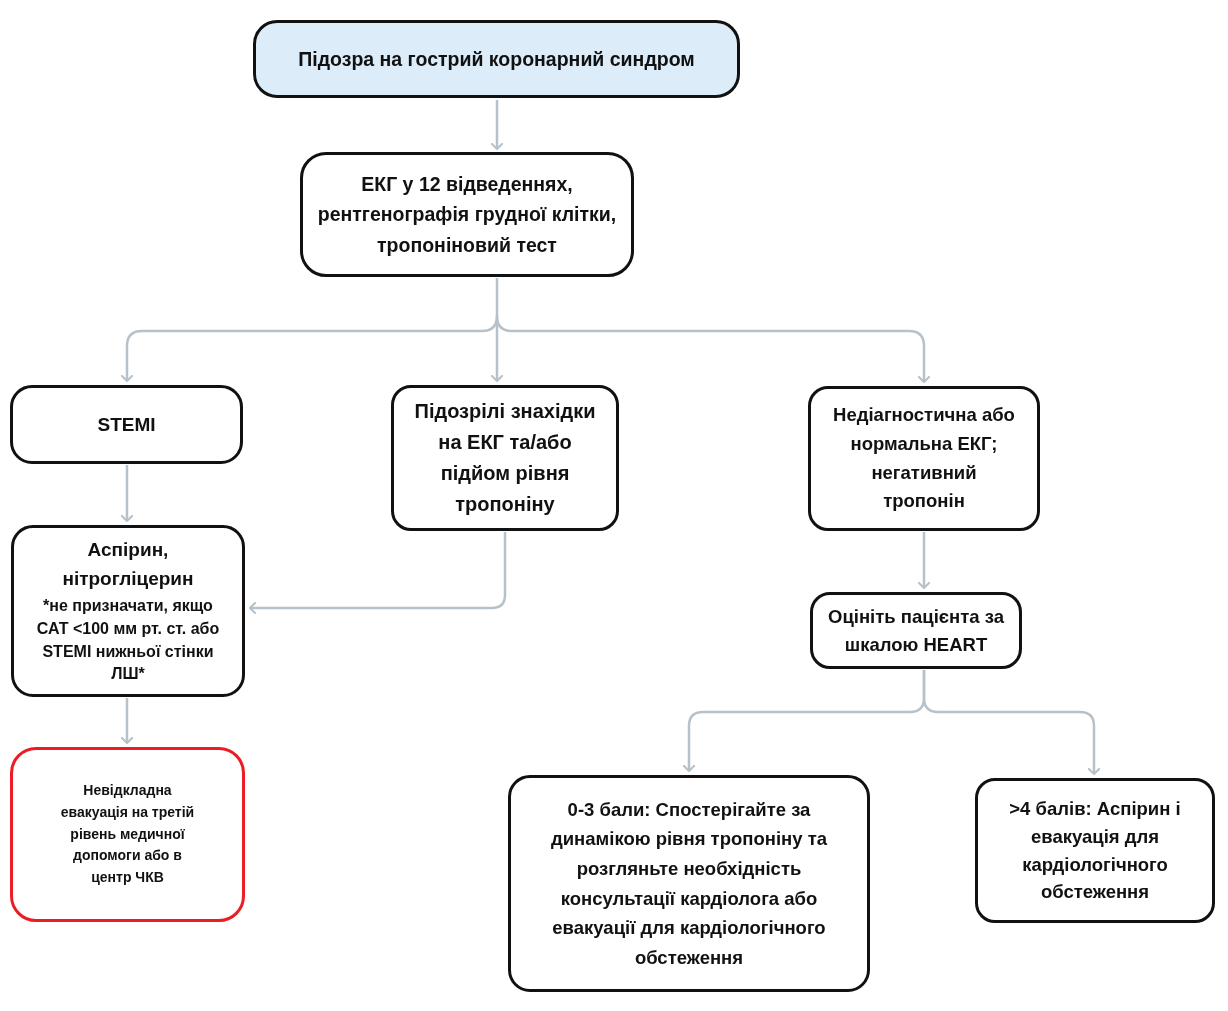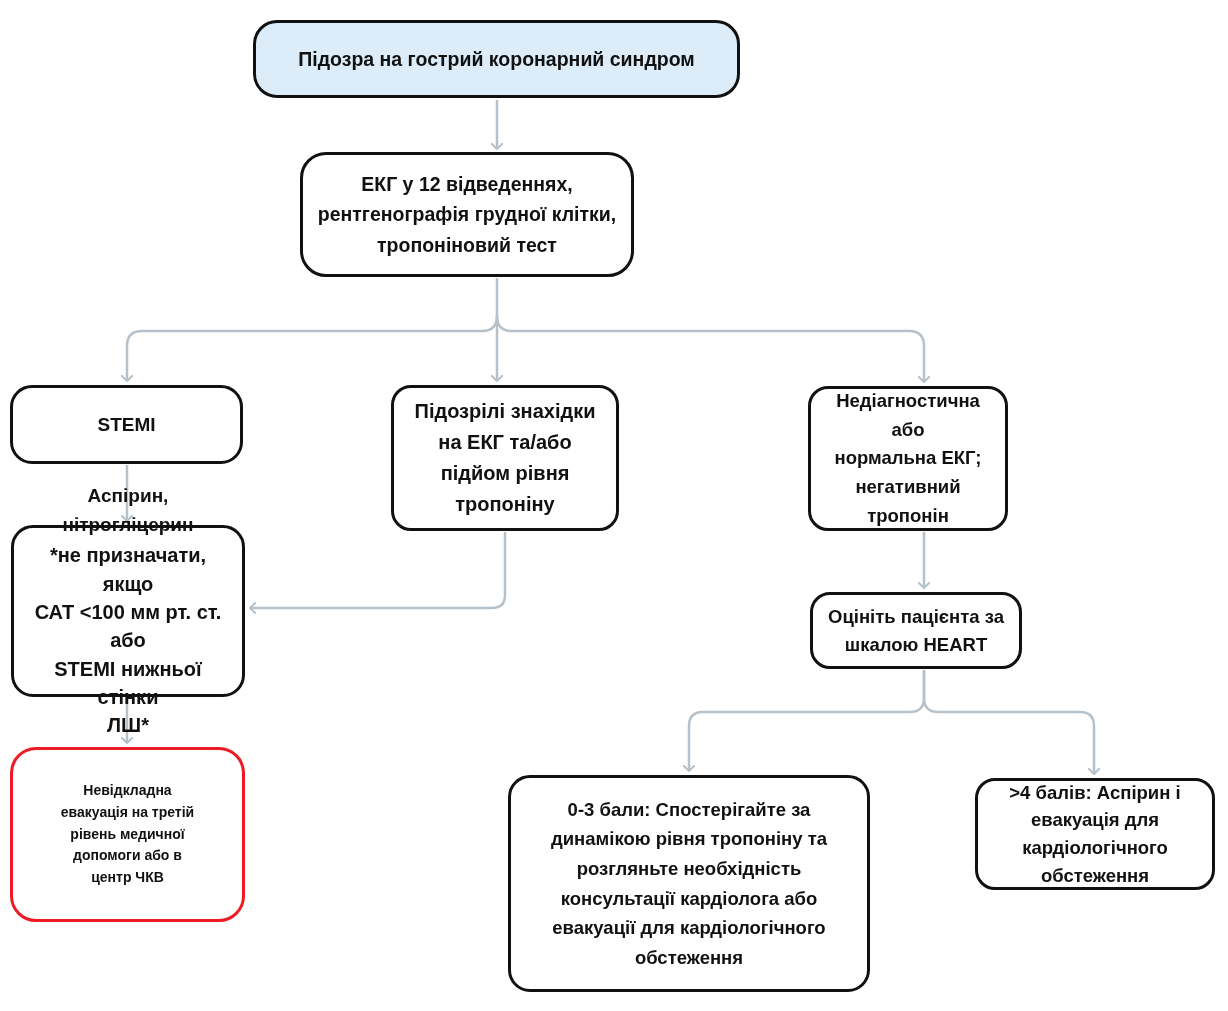--- a/index.html
+++ b/index.html
@@ -13,27 +13,27 @@
     text-align:center;color:#111111;font-weight:700;
     padding:8px 10px;white-space:pre-line;
   }
   .node .lbl{white-space:pre-line;}
   .start{background:#dcedf9;border-radius:24px;}
   .alert{border-color:#ed1c24;border-radius:26px;}
   .n-suspicion{left:253px;top:20px;width:487px;height:78px;font-size:19.5px;}
   .n-workup{left:300px;top:152px;width:334px;height:125px;font-size:19.5px;line-height:1.55;border-radius:26px;}
   .n-stemi{left:10px;top:385px;width:233px;height:79px;font-size:19px;}
   .n-suspicious{left:391px;top:385px;width:228px;height:146px;font-size:20px;line-height:1.55;border-radius:20px;}
-  .n-nondiag{left:808px;top:386px;width:200px;height:145px;font-size:18.5px;line-height:1.55;border-radius:20px;}
+  .n-nondiag{left:808px;top:386px;width:232px;height:145px;font-size:18.5px;line-height:1.55;border-radius:20px;}
   .n-aspirin{left:11px;top:525px;width:234px;height:172px;font-size:19px;line-height:1.5;}
-  .n-aspirin .note{font-size:20px;line-height:1.42;margin-top:2px;}
+  .n-aspirin .note{font-size:16px;line-height:1.42;margin-top:2px;}
   .n-evac{left:10px;top:747px;width:235px;height:175px;font-size:14px;line-height:1.55;}
   .n-heart{left:810px;top:592px;width:212px;height:77px;font-size:18.5px;line-height:1.5;border-radius:20px;}
   .n-score03{left:508px;top:775px;width:362px;height:217px;font-size:18.5px;line-height:1.6;}
-  .n-score4{left:975px;top:778px;width:240px;height:112px;font-size:18.5px;line-height:1.5;padding:4px 6px;border-radius:20px;}
+  .n-score4{left:975px;top:778px;width:240px;height:145px;font-size:18.5px;line-height:1.5;padding:4px 6px;border-radius:20px;}
   .edge{fill:none;stroke:#b6c1c9;stroke-width:2.5;}
 </style>
 </head>
 <body>
 
 <div class="stage">
 
   <svg class="edges" viewBox="0 0 1228 1011">
     <defs>
       <marker id="arrowhead" viewBox="0 0 10 10" refX="5" refY="5" markerWidth="4.5" markerHeight="4.5" orient="auto">

